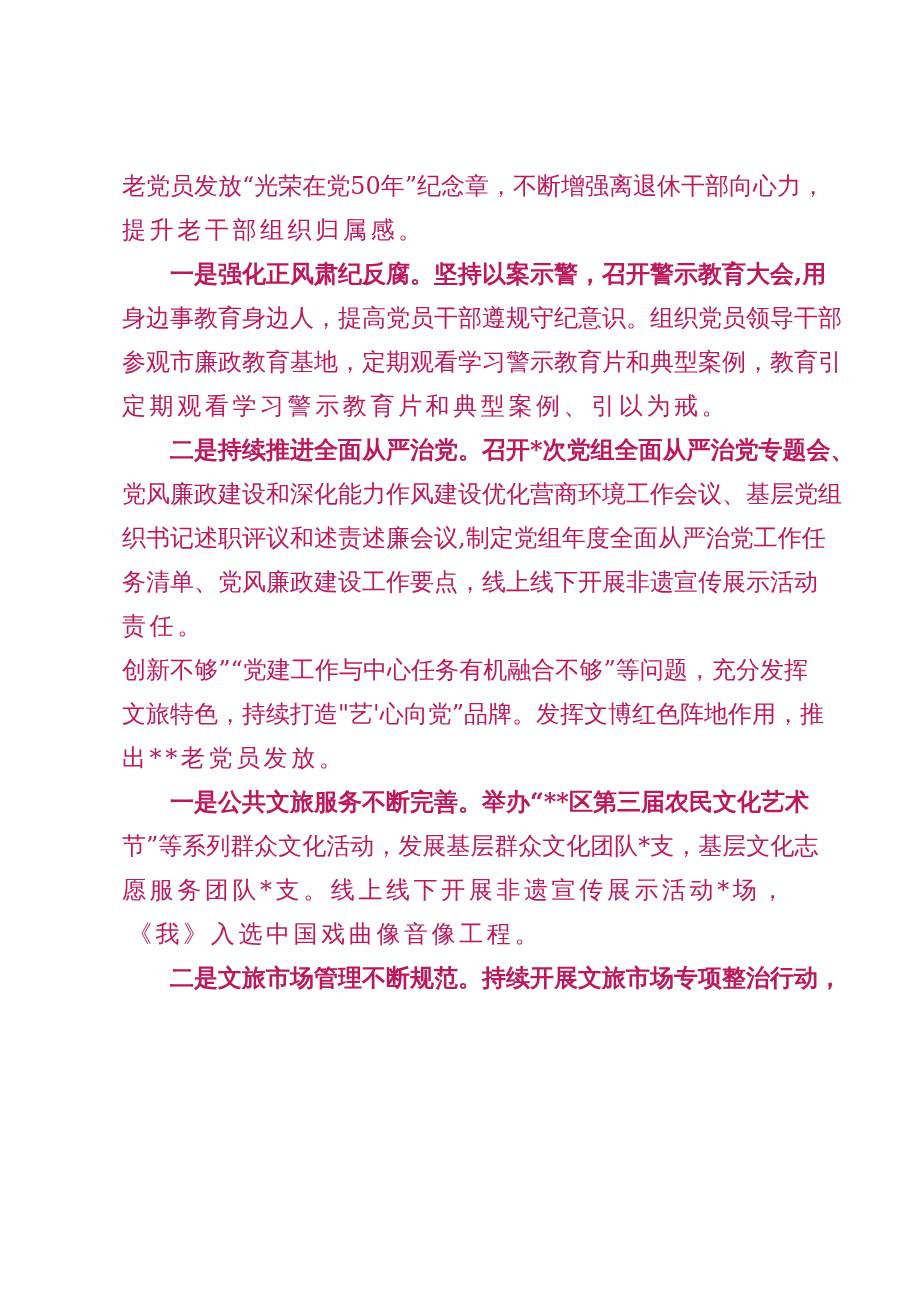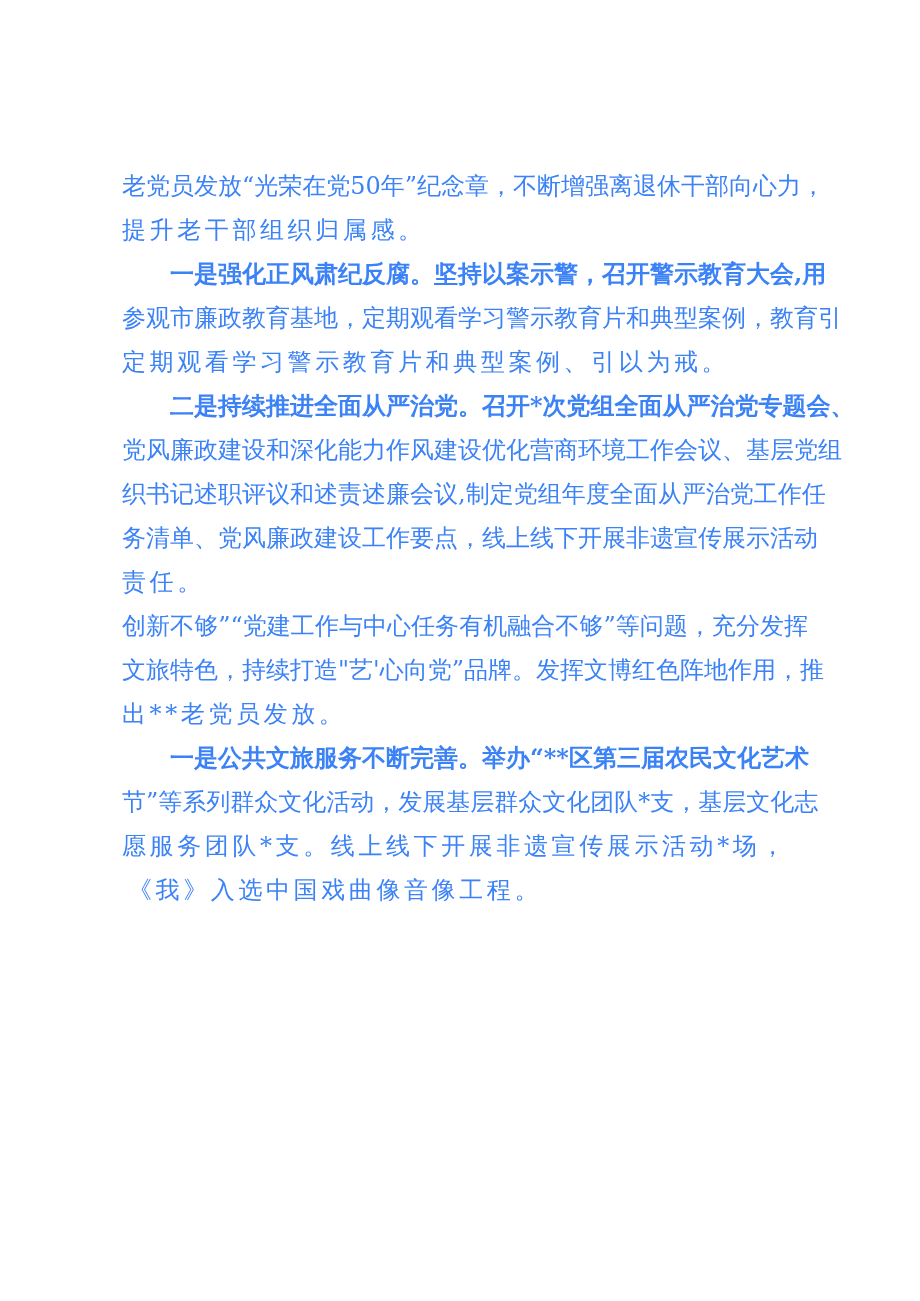--- a/index.html
+++ b/index.html
@@ -1,20 +1,20 @@
 <!DOCTYPE html>
 <html><head>
 <meta charset="utf-8">
 <style>
   html, body { margin:0; padding:0; background:#ffffff; }
   body { width:920px; height:1301px; position:relative; overflow:hidden; }
   .page { position:absolute; left:122px; top:164px; width:686px; }
   .line {
     font-family: "DejaVu Serif", "Liberation Serif", serif;
-    font-size:24px; line-height:44px; height:44px; color:#3b82f6;
+    font-size:24px; line-height:44px; height:44px; color:#be185d;
     white-space:nowrap; letter-spacing:3.6px; overflow:visible;
   }
   .line.justify { text-align:justify; text-align-last:justify; letter-spacing:0; }
   .indent { padding-left:48px;font-weight:bold; }
   .heading {
     font-family: "DejaVu Sans", "Liberation Sans", sans-serif;
     font-size:24px; line-height:44px; height:44px; color:#111111;
     padding-left:48px; white-space:nowrap; letter-spacing:0.5px;
   }
   .small-indent { padding-left:6px; }
@@ -22,32 +22,34 @@
 </head>
 <body>
 
 <div class="page">
 
   <div class="line justify">老党员发放“光荣在党50年”纪念章，不断增强离退休干部向心力，</div>
   <div class="line">提升老干部组织归属感。</div>
 
 
   <div class="line justify indent">一是强化正风肃纪反腐。坚持以案示警，召开警示教育大会,用</div>
+  <div class="line justify">身边事教育身边人，提高党员干部遵规守纪意识。组织党员领导干部</div>
   <div class="line justify">参观市廉政教育基地，定期观看学习警示教育片和典型案例，教育引</div>
   <div class="line">定期观看学习警示教育片和典型案例、引以为戒。</div>
 
   <div class="line justify indent">二是持续推进全面从严治党。召开*次党组全面从严治党专题会、</div>
   <div class="line justify">党风廉政建设和深化能力作风建设优化营商环境工作会议、基层党组</div>
   <div class="line justify">织书记述职评议和述责述廉会议,制定党组年度全面从严治党工作任</div>
   <div class="line justify">务清单、党风廉政建设工作要点，线上线下开展非遗宣传展示活动</div>
   <div class="line">责任。</div>
 
   <div class="line justify">创新不够”“党建工作与中心任务有机融合不够”等问题，充分发挥</div>
   <div class="line justify">文旅特色，持续打造"艺'心向党”品牌。发挥文博红色阵地作用，推</div>
   <div class="line">出**老党员发放。</div>
 
 
   <div class="line justify indent">一是公共文旅服务不断完善。举办“**区第三届农民文化艺术</div>
   <div class="line justify">节”等系列群众文化活动，发展基层群众文化团队*支，基层文化志</div>
   <div class="line">愿服务团队*支。线上线下开展非遗宣传展示活动*场，</div>
   <div class="line small-indent">《我》入选中国戏曲像音像工程。</div>
 
+  <div class="line justify indent">二是文旅市场管理不断规范。持续开展文旅市场专项整治行动，</div>
 </div>
 
 </body></html>

